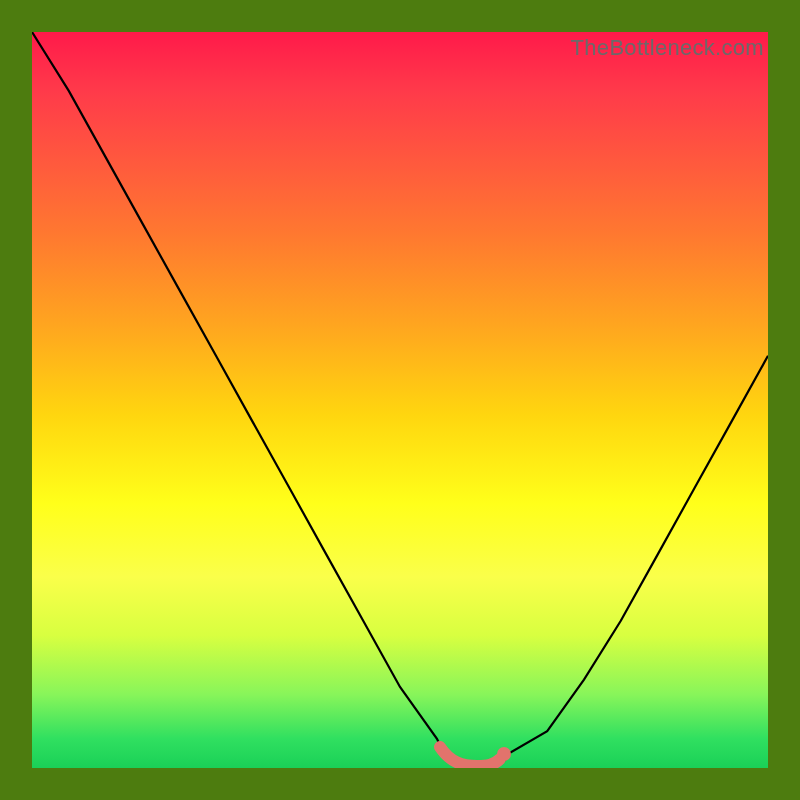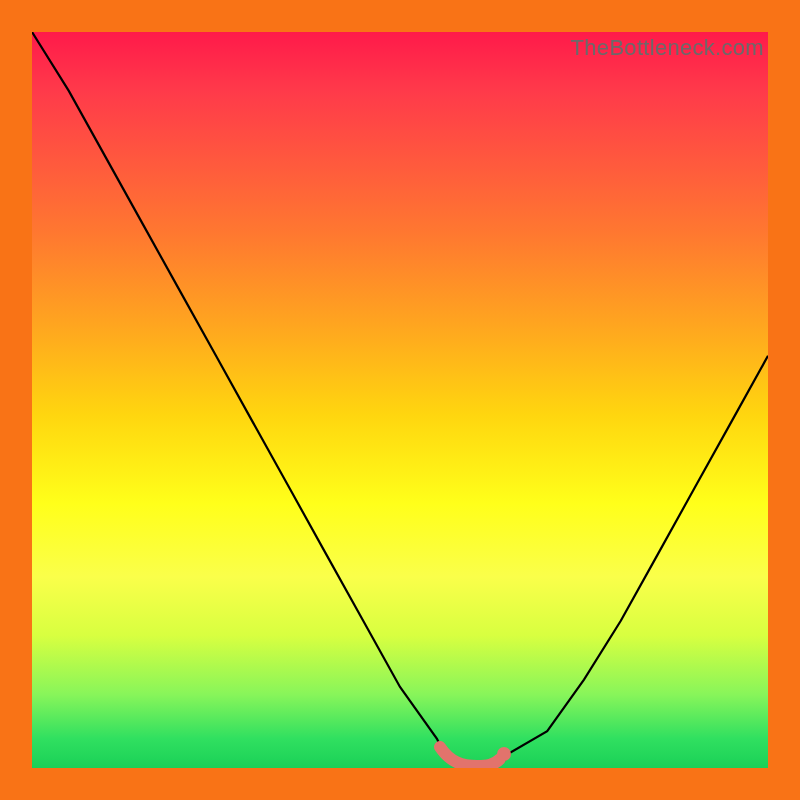--- a/index.html
+++ b/index.html
@@ -8,21 +8,21 @@
     width: 800px;
     height: 800px;
     overflow: hidden;
     background: #000;
     font-family: Arial, Helvetica, sans-serif;
   }
   .frame {
     position: relative;
     width: 800px;
     height: 800px;
-    background: #f97316;
+    background: #4d7c0f;
   }
   .plot {
     position: absolute;
     left: 32px;
     top: 32px;
     width: 736px;
     height: 736px;
     
     background: linear-gradient(
       to bottom,

